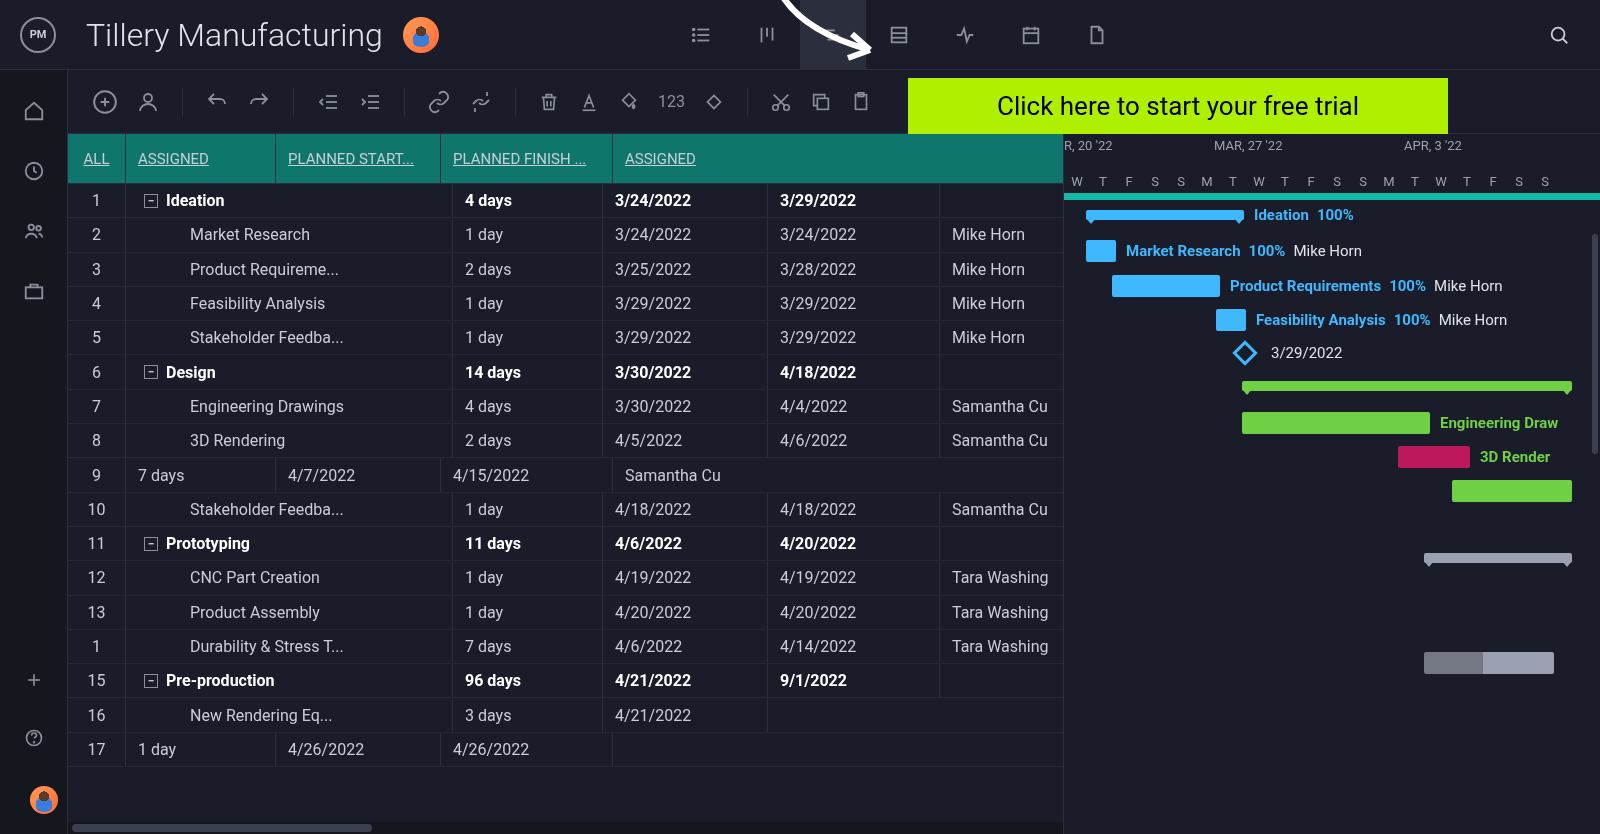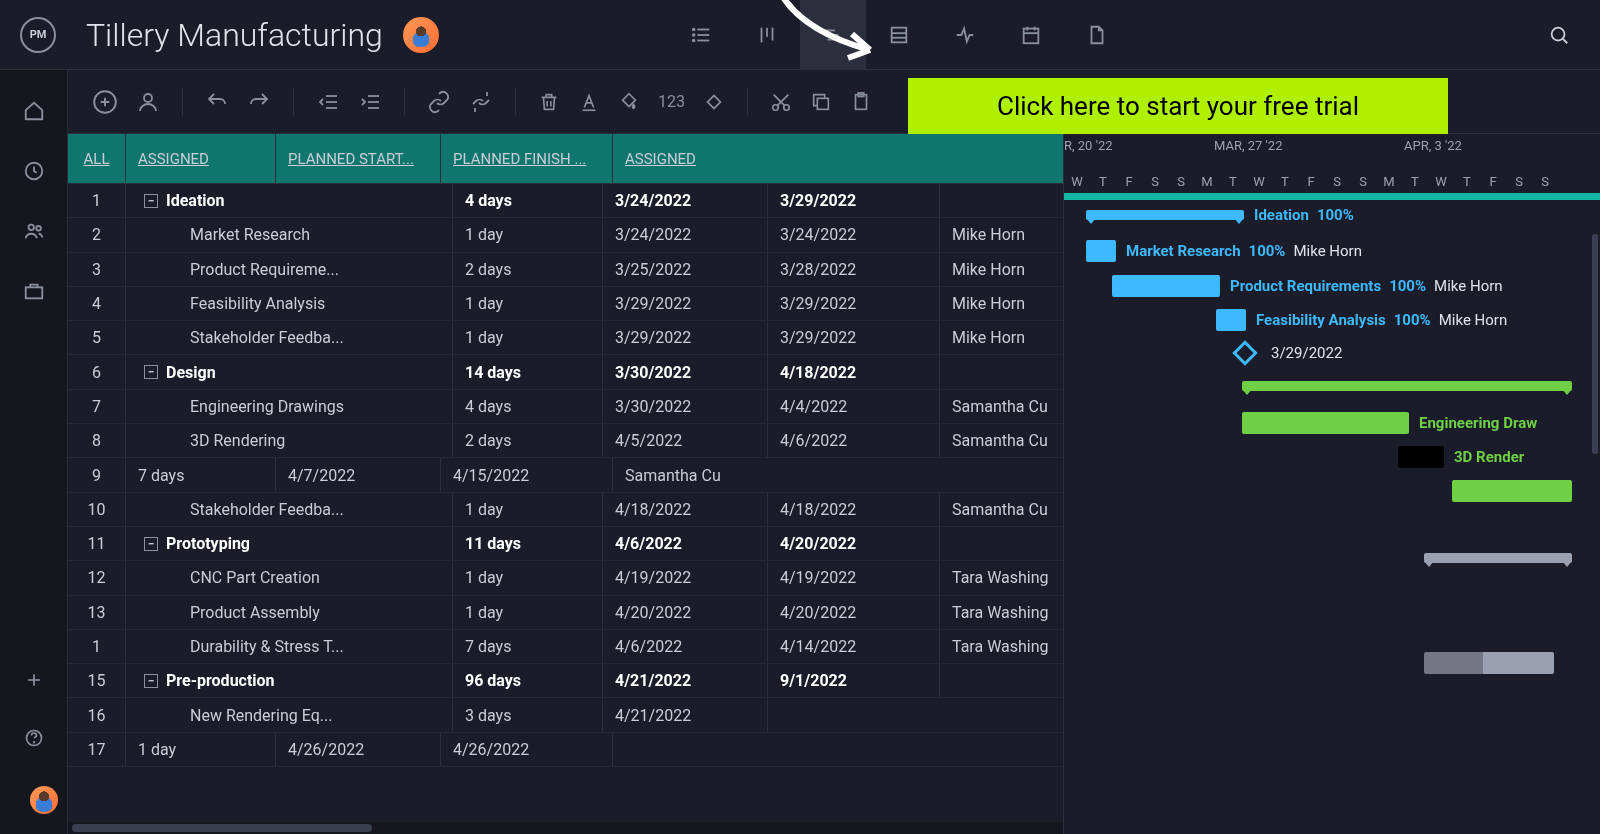--- a/index.html
+++ b/index.html
@@ -562,30 +562,30 @@
           <div class="gantt-row">
             <div class="milestone" style="left:172px"></div>
         <div style="position:absolute;left:207px;top:7px;color:#e0e3eb;font-size:15px">3/29/2022</div>
           </div>
           <div class="gantt-row">
             <div class="bar bar-summary" style="left: 178px; width: 330px; background: rgb(111, 207, 69); border-top-color: rgb(111, 207, 69); --c: rgb(111, 207, 69);">
         
       </div>
           </div>
           <div class="gantt-row">
-            <div class="bar" style="left:178px;width:167px;background:#6fcf45">
+            <div class="bar" style="left:178px;width:188px;background:#6fcf45">
 
         <div class="bar-label">
           <span style="color:#6fcf45;font-weight:700">Engineering Draw</span>
 
         </div>
       </div>
           </div>
           <div class="gantt-row">
-            <div class="bar" style="left:334px;width:46px;background:#000000">
+            <div class="bar" style="left:334px;width:72px;background:#be185d">
 
         <div class="bar-label">
           <span style="color:#6fcf45;font-weight:700">3D Render</span>
 
         </div>
       </div>
           </div>
           <div class="gantt-row">
             <div class="bar" style="left:388px;width:120px;background:#6fcf45">
 

